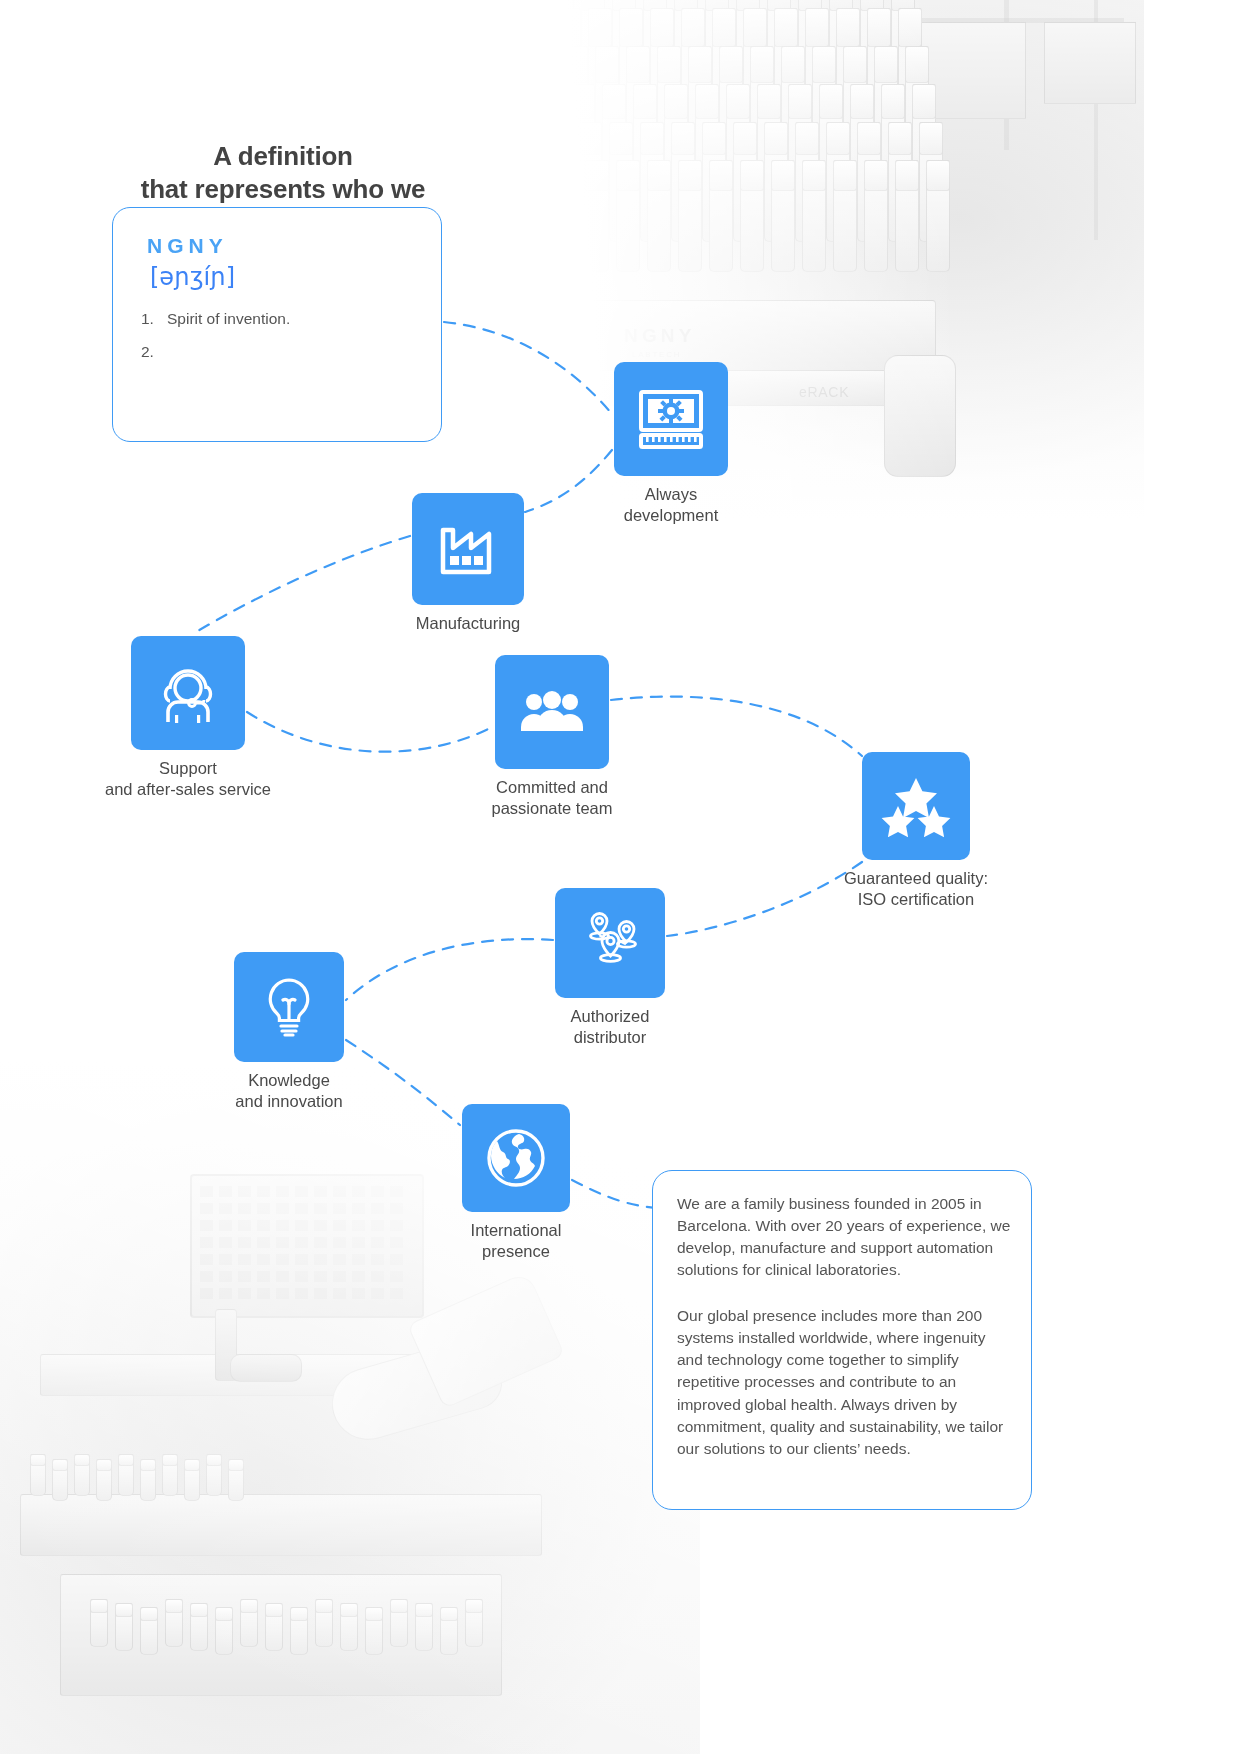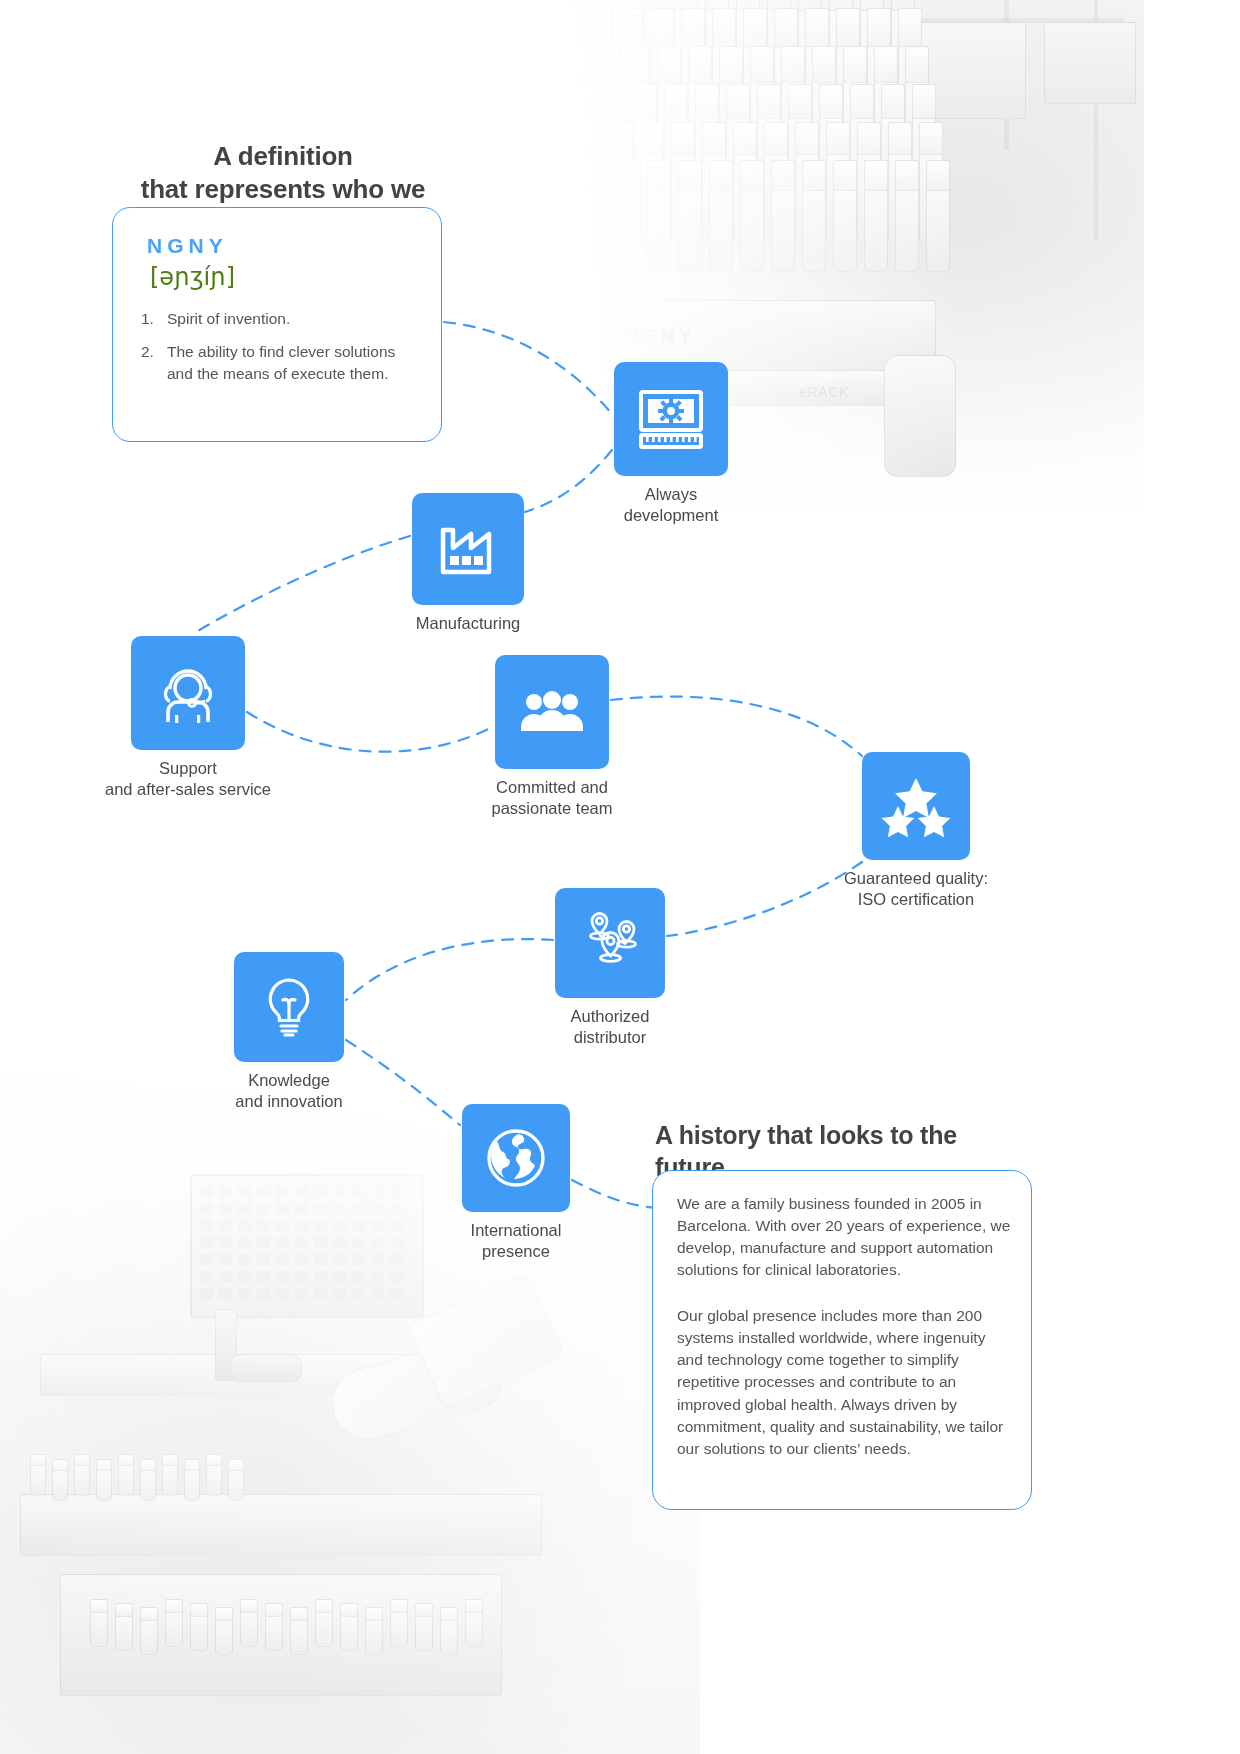--- a/index.html
+++ b/index.html
@@ -74,21 +74,21 @@
     border-radius:18px;box-sizing:border-box;
   }
   #definition-card{left:112px;top:207px;width:330px;height:235px;}
   #history-card{left:652px;top:1170px;width:380px;height:340px;border-radius:20px;}
 
   .logo{
     position:absolute;left:34px;top:26px;color:#4aa3f5;font-weight:bold;
     font-size:21px;letter-spacing:5px;font-family:"Liberation Sans",sans-serif;
   }
   .phonetic{
-    position:absolute;left:37px;top:55px;color:#4d7c0f;font-size:24px;
+    position:absolute;left:37px;top:55px;color:#3b82f6;font-size:24px;
     font-family:"DejaVu Sans",sans-serif;
   }
   .def-list{position:absolute;left:28px;top:100px;width:280px;margin:0;padding:0;list-style:none;}
   .def-list li{
     position:relative;padding-left:26px;font-size:15.5px;line-height:1.42;
     color:#555;margin-bottom:11px;
   }
   .def-list li .num{position:absolute;left:0;top:0;color:#555;}
 
   .hist-p{
@@ -592,21 +592,20 @@
   <div class="card" id="definition-card">
     <div class="logo">NGNY</div>
     <div class="phonetic">[əɲʒíɲ]</div>
     <ul class="def-list">
       <li>
         <span class="num">1.</span>
         <span>Spirit of invention.</span>
       </li>
       <li>
         <span class="num">2.</span>
-        <span>The ability to find clever solutions and the means of execute them.</span>
       </li>
     </ul>
   </div>
 
   <div class="node" id="node-product">
     <div class="tile">
       <svg width="74" height="74" viewBox="0 0 74 74">
         <rect x="7" y="10" width="60" height="38" rx="2" fill="none" stroke="#fff" stroke-width="4"></rect>
         <rect x="14" y="17" width="46" height="24" fill="#fff"></rect>
         <circle cx="37" cy="29" r="8.5" fill="#3f9bf5"></circle>
@@ -759,20 +758,19 @@
                  c1 3 4 3 5 6 c-4 8 -12 13 -21 13 c3 -4 6 -7 6 -11 c0 -4 -4 -5 -4 -9 c0 -4 4 -5 3 -9
                  c-1 -4 -6 -3 -7 -7 c-1 -4 3 -8 7 -9 Z" fill="#fff"></path>
       </svg>
     </div>
     <div class="caption">
       <div>International</div>
       <div>presence</div>
     </div>
   </div>
 
-  <div class="heading" id="heading-history">A history that looks to the future</div>
 
   <div class="card" id="history-card">
     <p class="hist-p" id="hist-p1">We are a family business founded in 2005 in Barcelona. With over 20 years of experience, we develop, manufacture and support automation solutions for clinical laboratories.</p>
     <p class="hist-p" id="hist-p2">Our global presence includes more than 200 systems installed worldwide, where ingenuity and technology come together to simplify repetitive processes and contribute to an improved global health. Always driven by commitment, quality and sustainability, we tailor our solutions to our clients’ needs.</p>
   </div>
 
 </div>
 
 </body></html>

